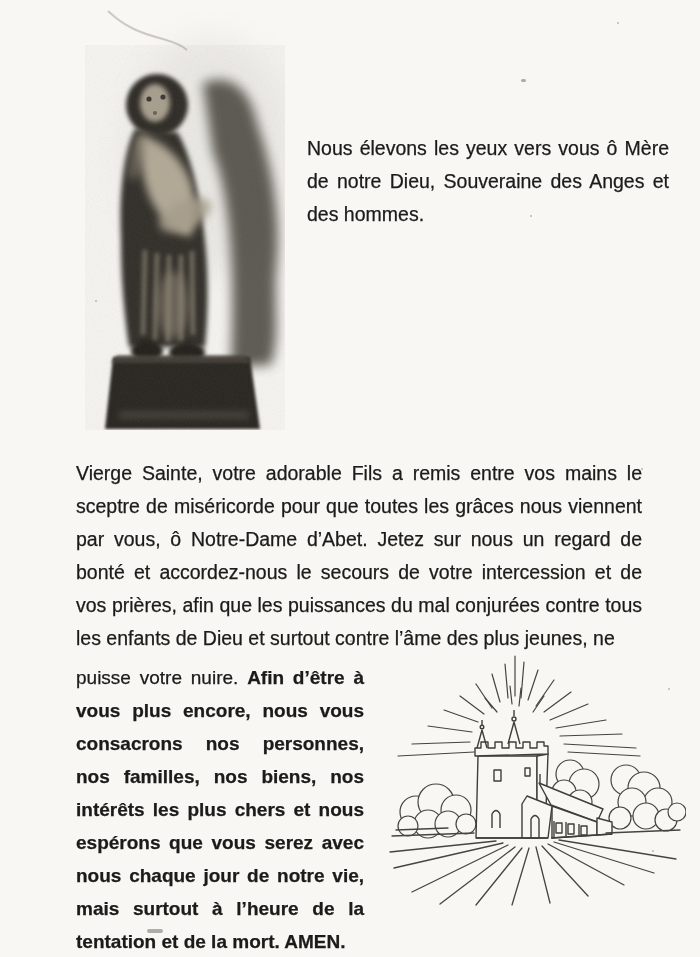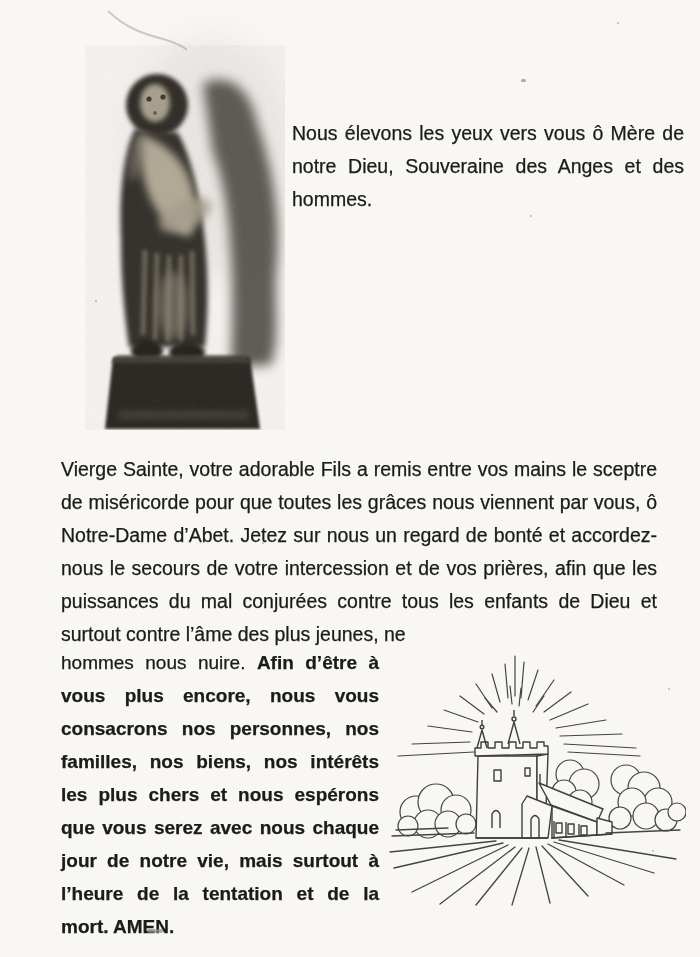--- a/index.html
+++ b/index.html
@@ -5,29 +5,29 @@
   html,body{margin:0;padding:0;background:#e9e8e6;}
   .page{
     position:relative;width:700px;height:957px;margin:0 auto;
     background:#f8f7f4;overflow:hidden;
     font-family:"Liberation Sans",sans-serif;color:#1b1b19;
   }
   .para{
     position:absolute;text-align:justify;font-size:19.5px;line-height:33px;
     -webkit-text-stroke:0.25px #1b1b19;
   }
-  .para p{margin:1px;}
+  .para p{margin:16px;}
   .title{
     position:absolute;left:270px;top:50px;width:395px;text-align:center;
     font-size:22px;font-weight:700;line-height:36px;
     text-decoration:underline;text-decoration-thickness:2px;text-underline-offset:4px;
     -webkit-text-stroke:0.3px #141412;
   }
   .col-right{left:291px;top:116px;width:394px;}
-  .para-full{left:60px;top:452px;width:598px;}
+  .para-full{left:60px;top:441px;width:598px;}
   .para-left{left:60px;top:645px;width:320px;font-size:19px;}
   .statue-figure{position:absolute;left:85px;top:5px;width:200px;height:425px;}
   .church-figure{position:absolute;left:388px;top:652px;width:298px;height:255px;}
   .speck{position:absolute;width:2px;height:2px;background:#8a8a85;border-radius:50%;opacity:.6;}
   .smudge{position:absolute;left:147px;top:929px;width:16px;height:4px;background:#8f8f88;border-radius:2px;opacity:.7;}
   .mark-title{position:absolute;left:521px;top:79px;width:5px;height:3px;background:#6d6d68;border-radius:2px;opacity:.55;}
 </style>
 </head>
 <body>
 
@@ -90,21 +90,21 @@
 
   <div class="para col-right">
     <p>Nous élevons les yeux vers vous ô Mère de notre Dieu, Souveraine des Anges et des hommes.</p>
   </div>
 
   <div class="para para-full">
     <p>Vierge Sainte, votre adorable Fils a remis entre vos mains le sceptre de miséricorde pour que toutes les grâces nous viennent par vous, ô Notre-Dame d’Abet. Jetez sur nous un regard de bonté et accordez-nous le secours de votre intercession et de vos prières, afin que les puissances du mal conjurées contre tous les enfants de Dieu et surtout contre l’âme des plus jeunes, ne</p>
   </div>
 
   <div class="para para-left">
-    <p><span>hommes nous nuire. </span><b>Afin d’être à vous plus encore, nous vous consacrons nos personnes, nos familles, nos biens, nos intérêts les plus chers et nous espérons que vous serez avec nous chaque jour de notre vie, mais surtout à l’heure de la tentation et de la mort. AMEN.</b></p>
+    <p><span>puisse votre nuire. </span><b>Afin d’être à vous plus encore, nous vous consacrons nos personnes, nos familles, nos biens, nos intérêts les plus chers et nous espérons que vous serez avec nous chaque jour de notre vie, mais surtout à l’heure de la tentation et de la mort. AMEN.</b></p>
   </div>
 
   <svg class="church-figure" viewBox="0 0 298 255" xmlns="http://www.w3.org/2000/svg">
     <g stroke="#45453f" stroke-width="1.2" stroke-linecap="round">
       <line x1="127" y1="44" x2="127" y2="4"></line>
       <line x1="133" y1="46" x2="136" y2="10"></line>
       <line x1="120" y1="46" x2="117" y2="12"></line>
       <line x1="140" y1="48" x2="150" y2="18"></line>
       <line x1="112" y1="50" x2="104" y2="22"></line>
       <line x1="148" y1="54" x2="166" y2="28"></line>

